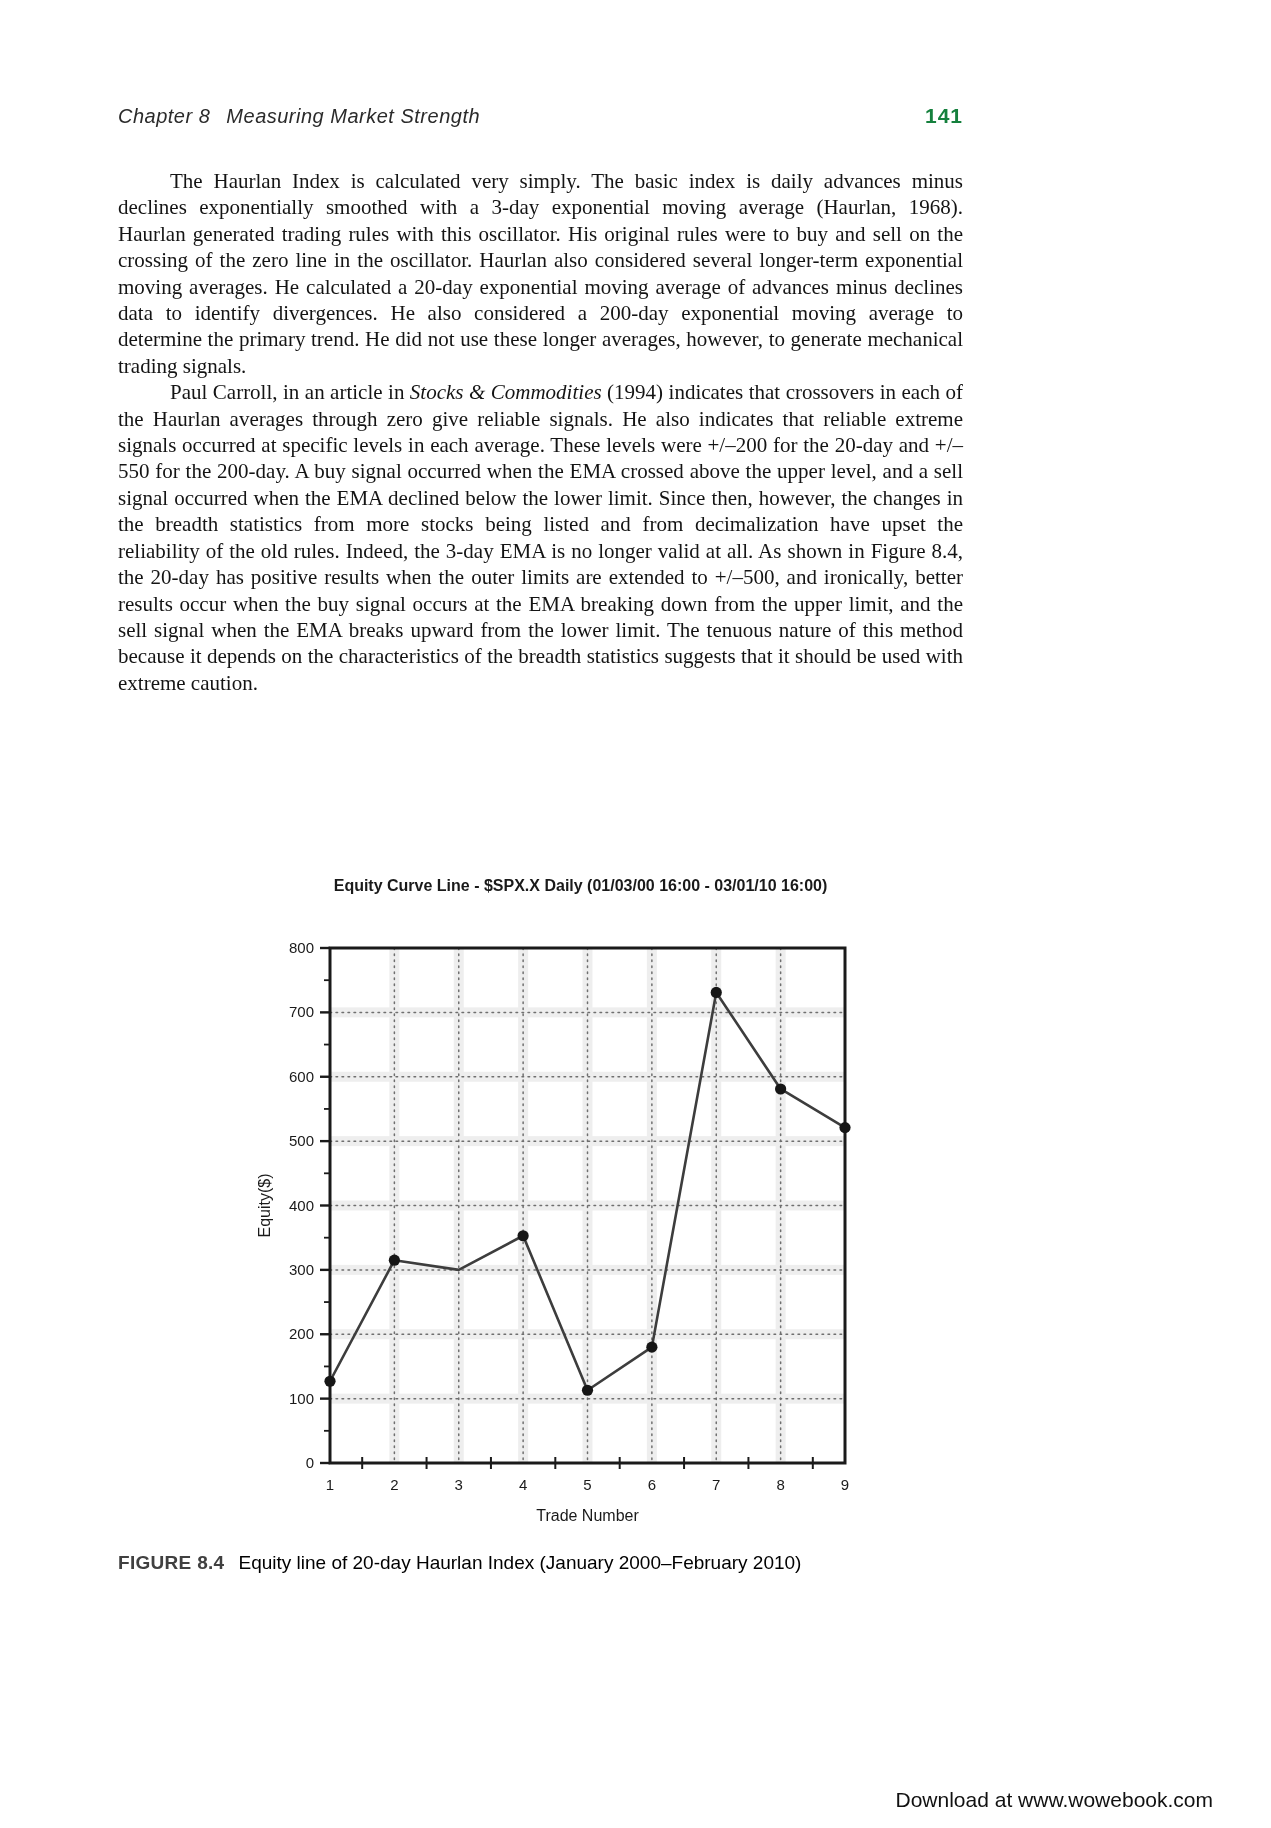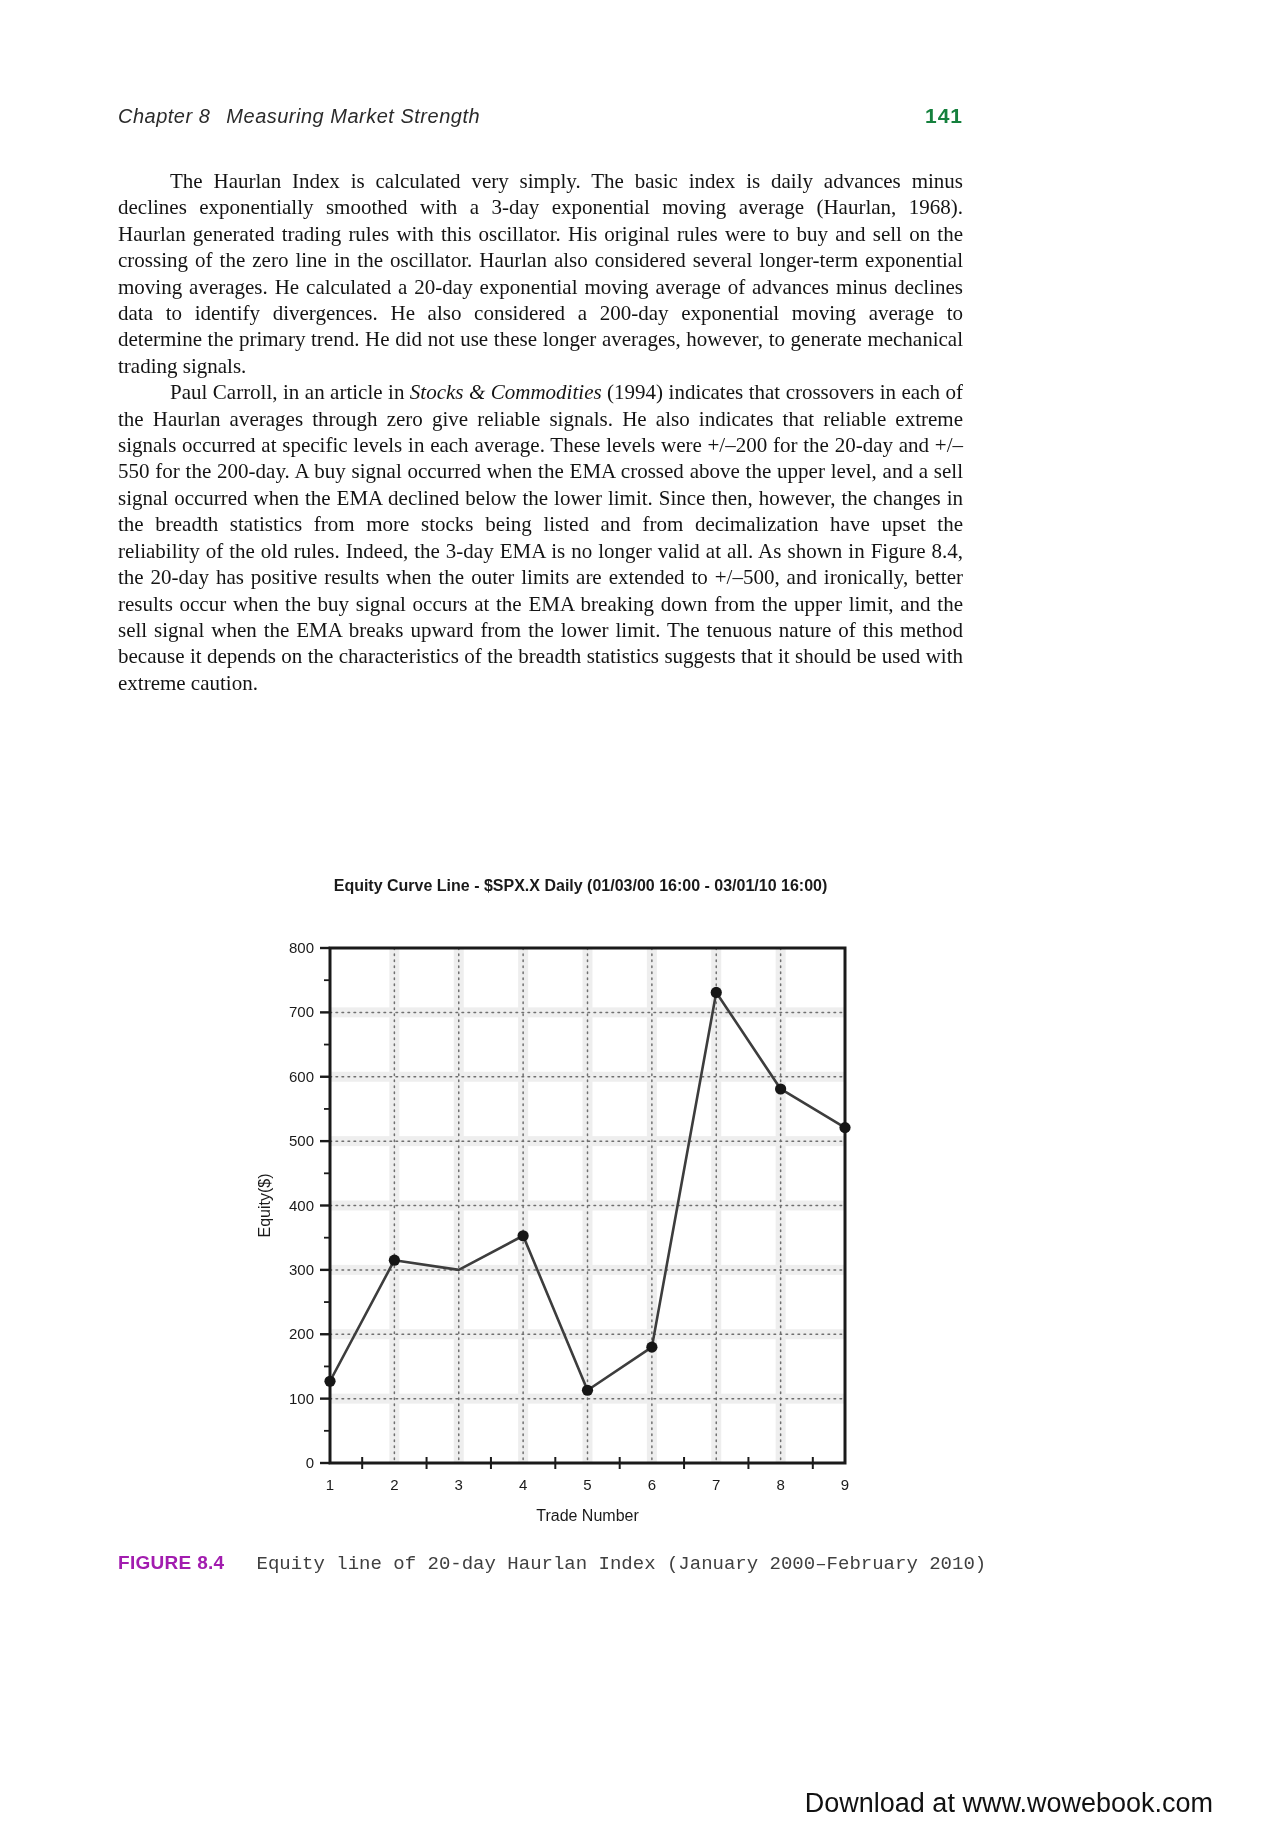--- a/index.html
+++ b/index.html
@@ -34,26 +34,26 @@
   .bodytext p.indent{text-indent:52px;}
   .bodytext em{font-style:italic;}
   
   .chartwrap{position:absolute;left:230px;top:855px;width:800px;height:700px;}
   svg text{font-family:"Liberation Sans",sans-serif;fill:#1a1a1a;}
   
   .caption{
     position:absolute;left:118px;top:1552px;width:900px;
     font-family:"Liberation Sans",sans-serif;font-size:19px;color:#222;
   }
-  .caption .cap-label{font-weight:bold;letter-spacing:.3px;color:#a21caf;}
-  .caption .cap-text{margin-left:32px;font-weight:normal;color:#404040;font-family:Liberation Mono, monospace;}
+  .caption .cap-label{font-weight:bold;letter-spacing:.3px;color:#404040;}
+  .caption .cap-text{margin-left:14px;font-weight:normal;color:#000000;}
   
   .footer{
     position:absolute;right:58px;top:1788px;
-    font-family:"Liberation Sans",sans-serif;font-size:27px;color:#111;
+    font-family:"Liberation Sans",sans-serif;font-size:21px;color:#111;
   }
 </style>
 </head>
 <body>
 
 <div class="page">
 
   <div class="runhead">
     <span class="chap"><span>Chapter 8</span><span class="ttl">Measuring Market Strength</span></span>
     <span class="pagenum">141</span>

